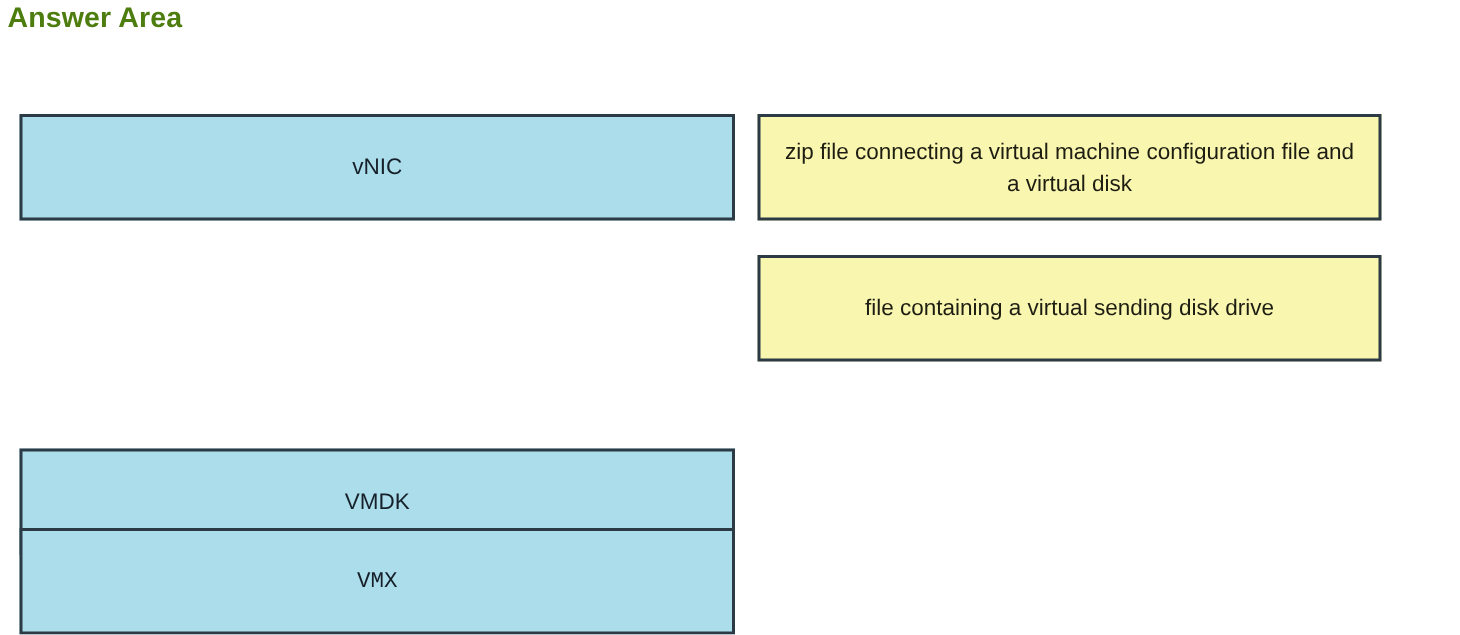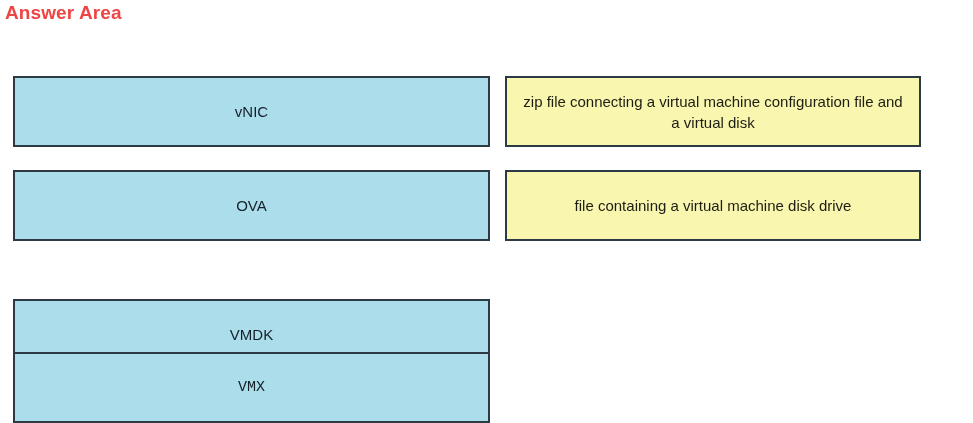--- a/index.html
+++ b/index.html
@@ -16,21 +16,21 @@
     position: relative;
   }
 
   #page-title {
     position: absolute;
     left: 5px;
     top: 1px;
     font-size: 19px;
     font-weight: bold;
     letter-spacing: 0.1px;
-    color: #ef4444;
+    color: #4d7c0f;
     line-height: 24px;
     white-space: nowrap;
   }
 
   #match-grid {
     position: absolute;
     left: 0;
     top: 76px;
     width: 973px;
     height: 347px;
@@ -93,25 +93,22 @@
   <div class="match-row r0">
     <div class="cell cell-term">
       <span class="term-text">vNIC</span>
     </div>
     <div class="cell cell-definition">
       <span class="def-text">zip file connecting a virtual machine configuration file and a virtual disk</span>
     </div>
   </div>
 
   <div class="match-row r1">
-    <div class="cell cell-term">
-      <span class="term-text">OVA</span>
-    </div>
     <div class="cell cell-definition">
-      <span class="def-text">file containing a virtual machine disk drive</span>
+      <span class="def-text">file containing a virtual sending disk drive</span>
     </div>
   </div>
 
   <div class="match-row r2">
     <div class="cell cell-term">
       <span class="term-text">VMDK</span>
     </div>
   </div>
 
   <div class="match-row r3">

